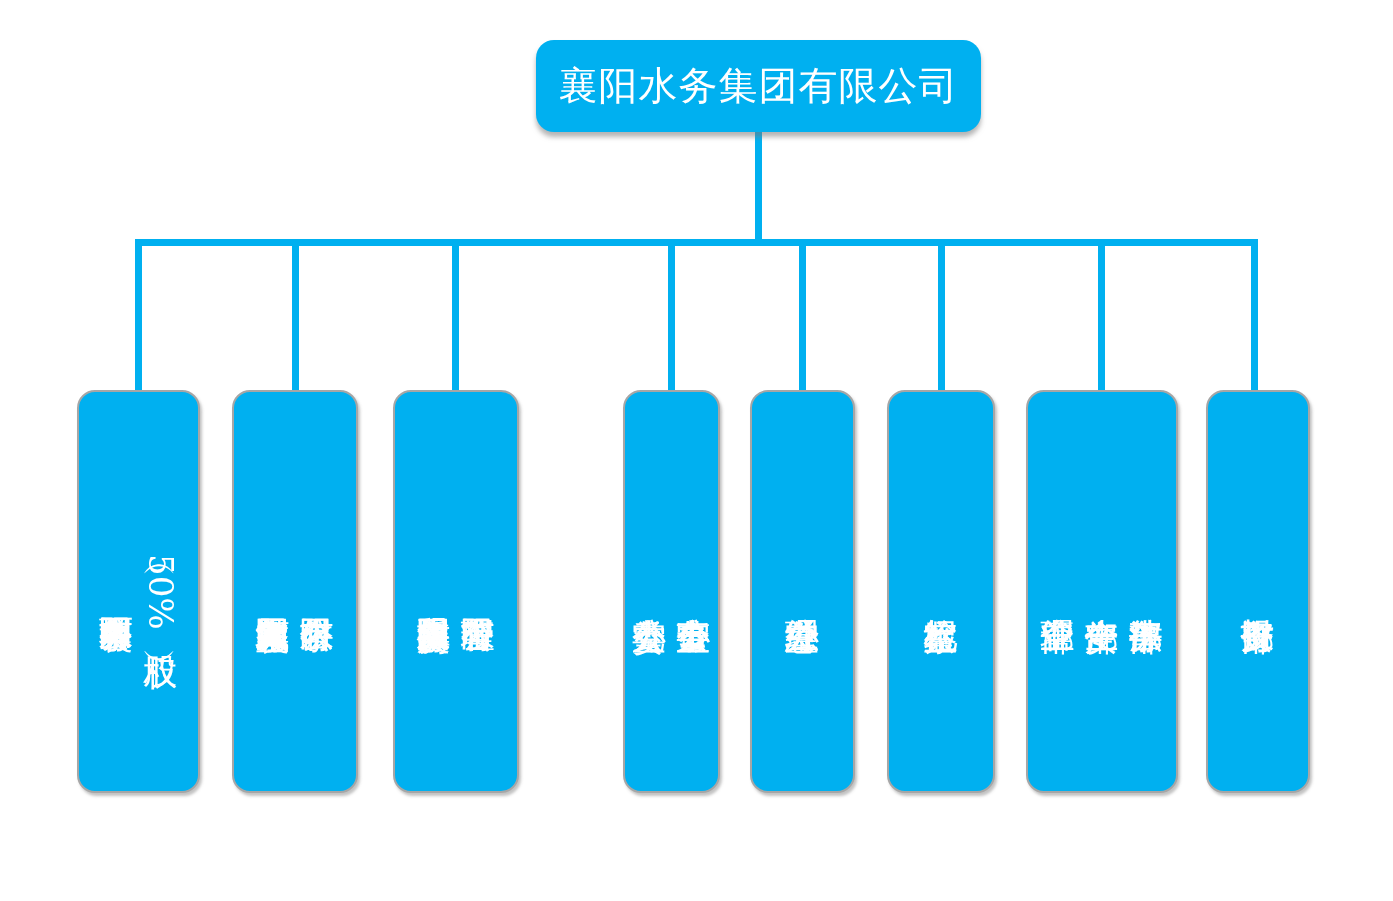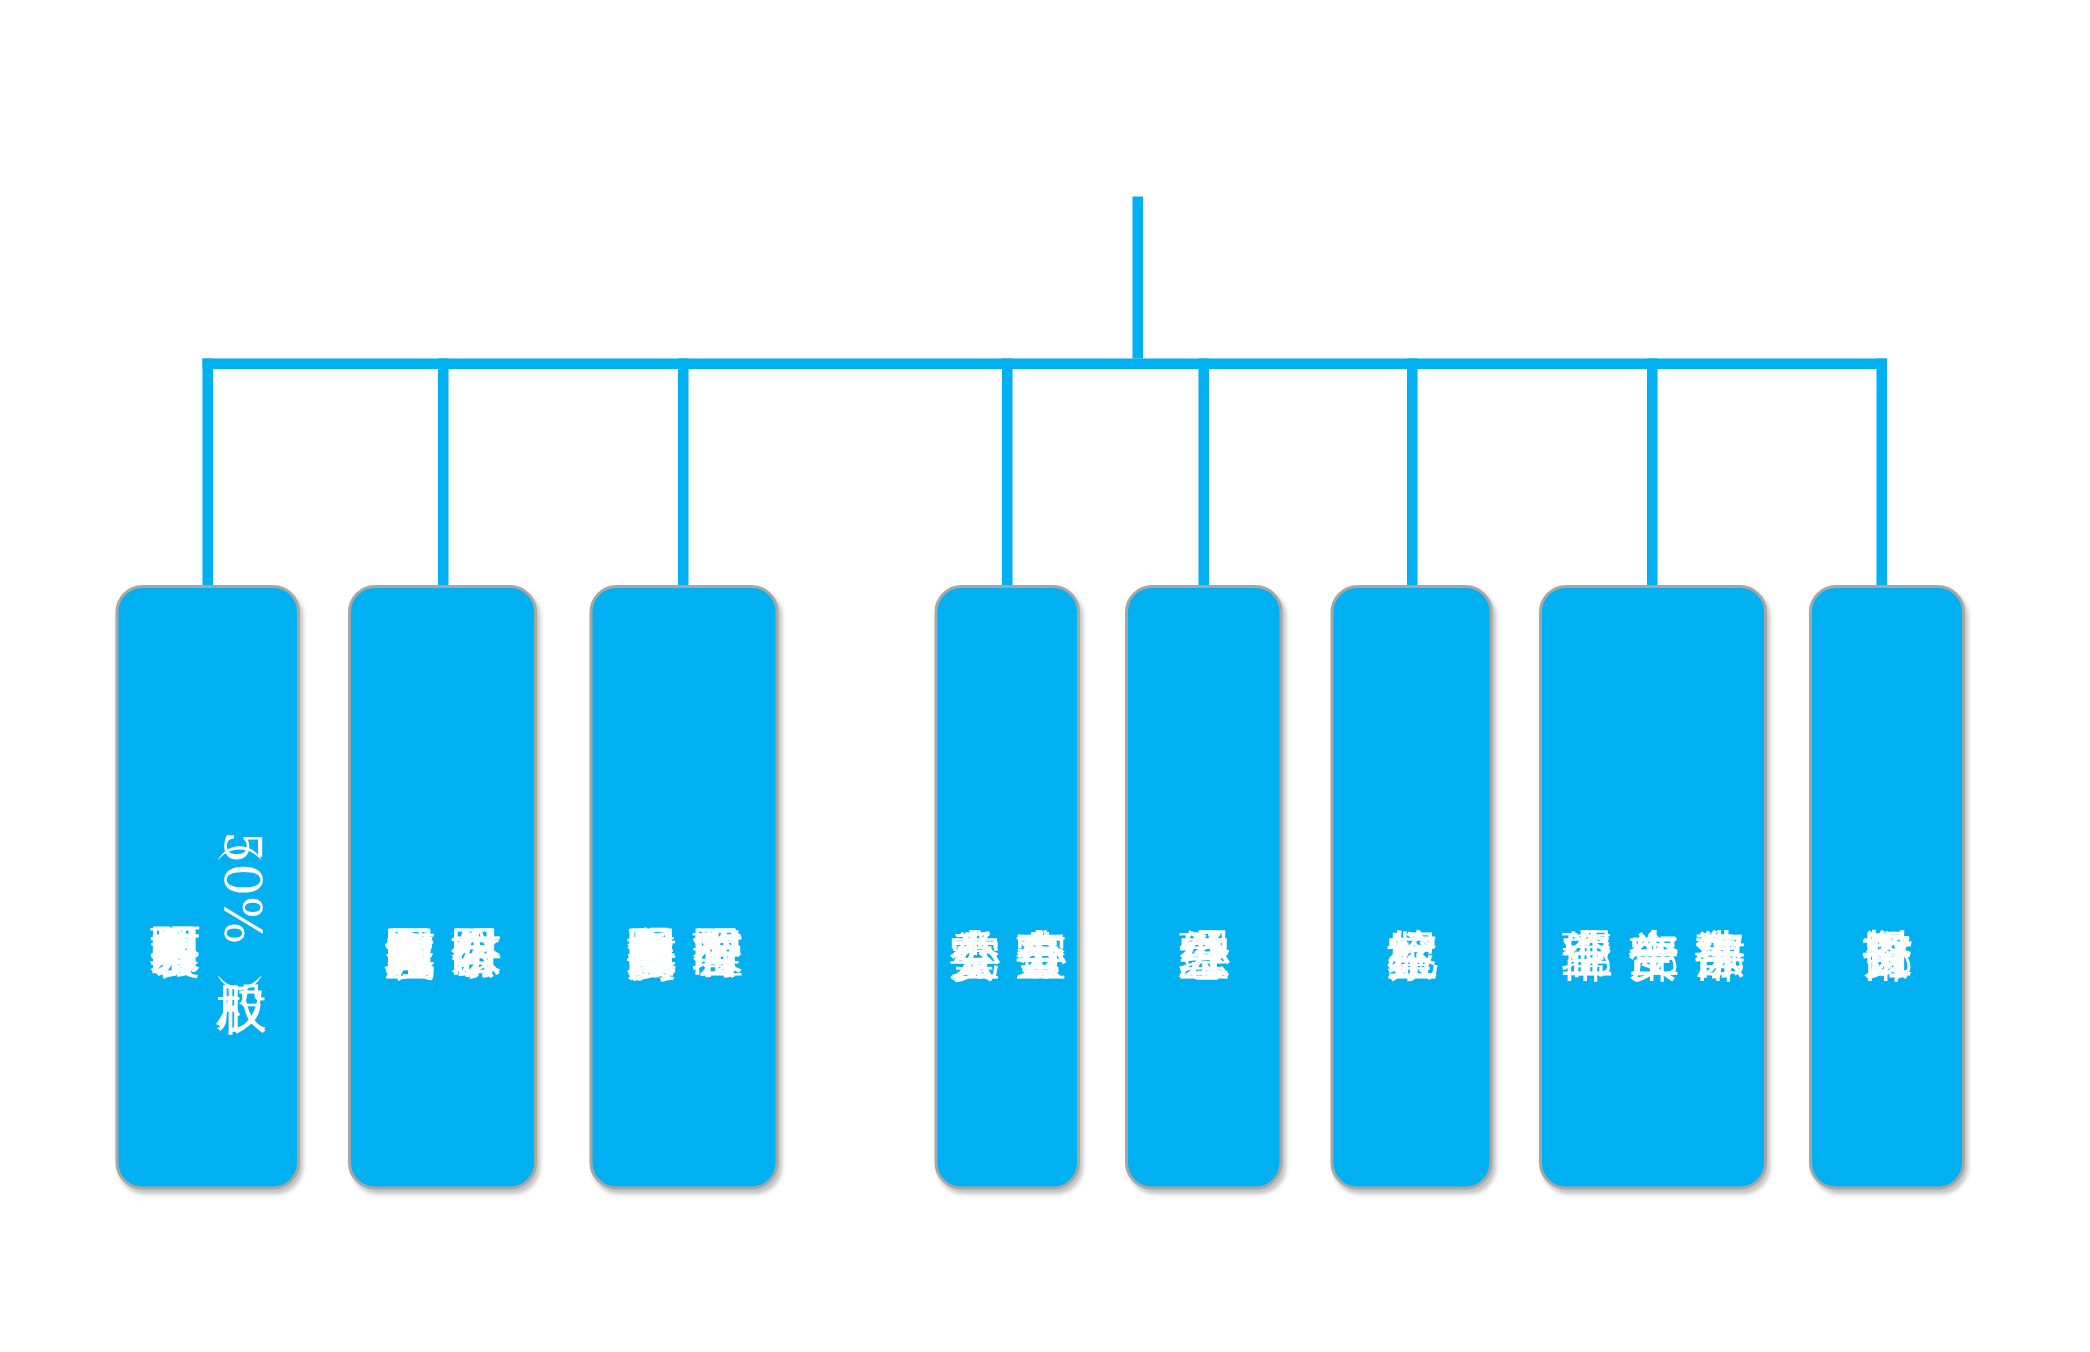--- a/index.html
+++ b/index.html
@@ -78,20 +78,23 @@
   <div class="connector bus"></div>
   <div class="connector drop d1"></div>
   <div class="connector drop d2"></div>
   <div class="connector drop d3"></div>
   <div class="connector drop d4"></div>
   <div class="connector drop d5"></div>
   <div class="connector drop d6"></div>
   <div class="connector drop d7"></div>
   <div class="connector drop d8"></div>
 
+  <div class="node root">
+    <span class="h-label">襄阳水务集团有限公司</span>
+  </div>
 
   <div class="node child c1">
     <span class="v-label">襄阳中环水务有限公司
 （50%股权）</span>
   </div>
 
   <div class="node child c2">
     <span class="v-label">襄阳水务集团宜城天河
 供水有限公司</span>
   </div>

